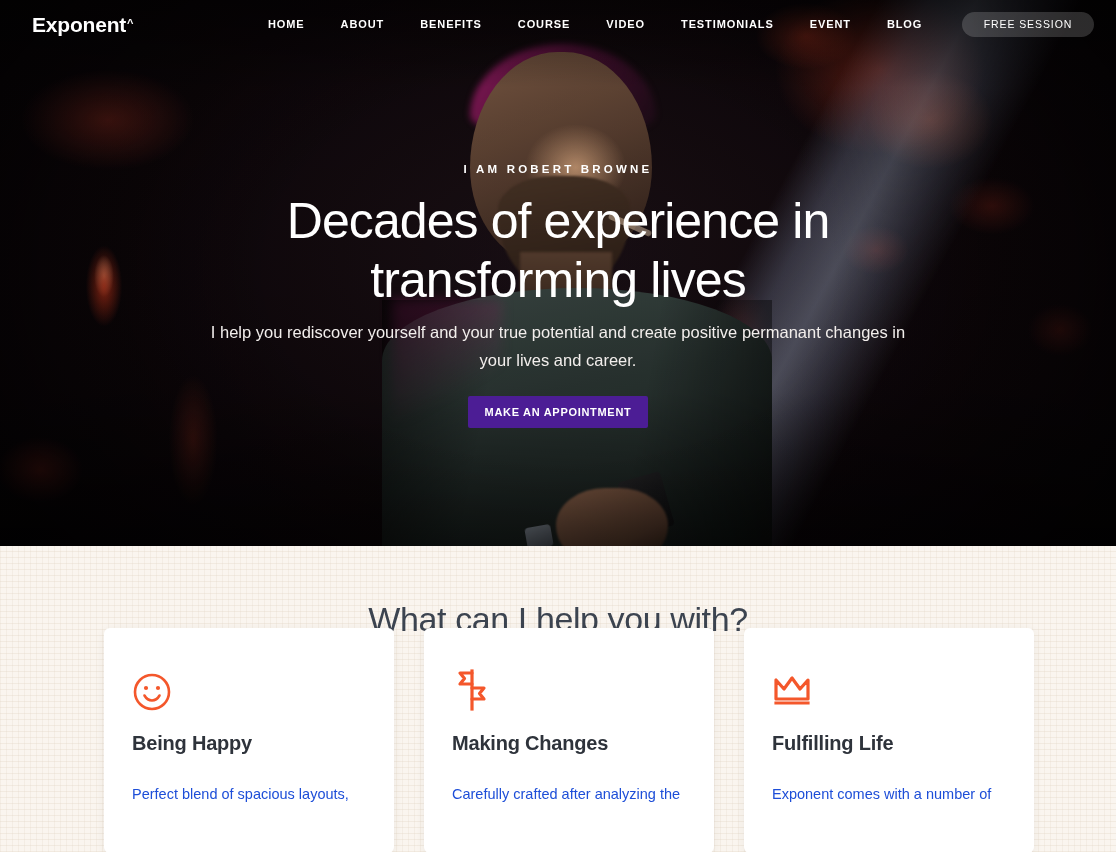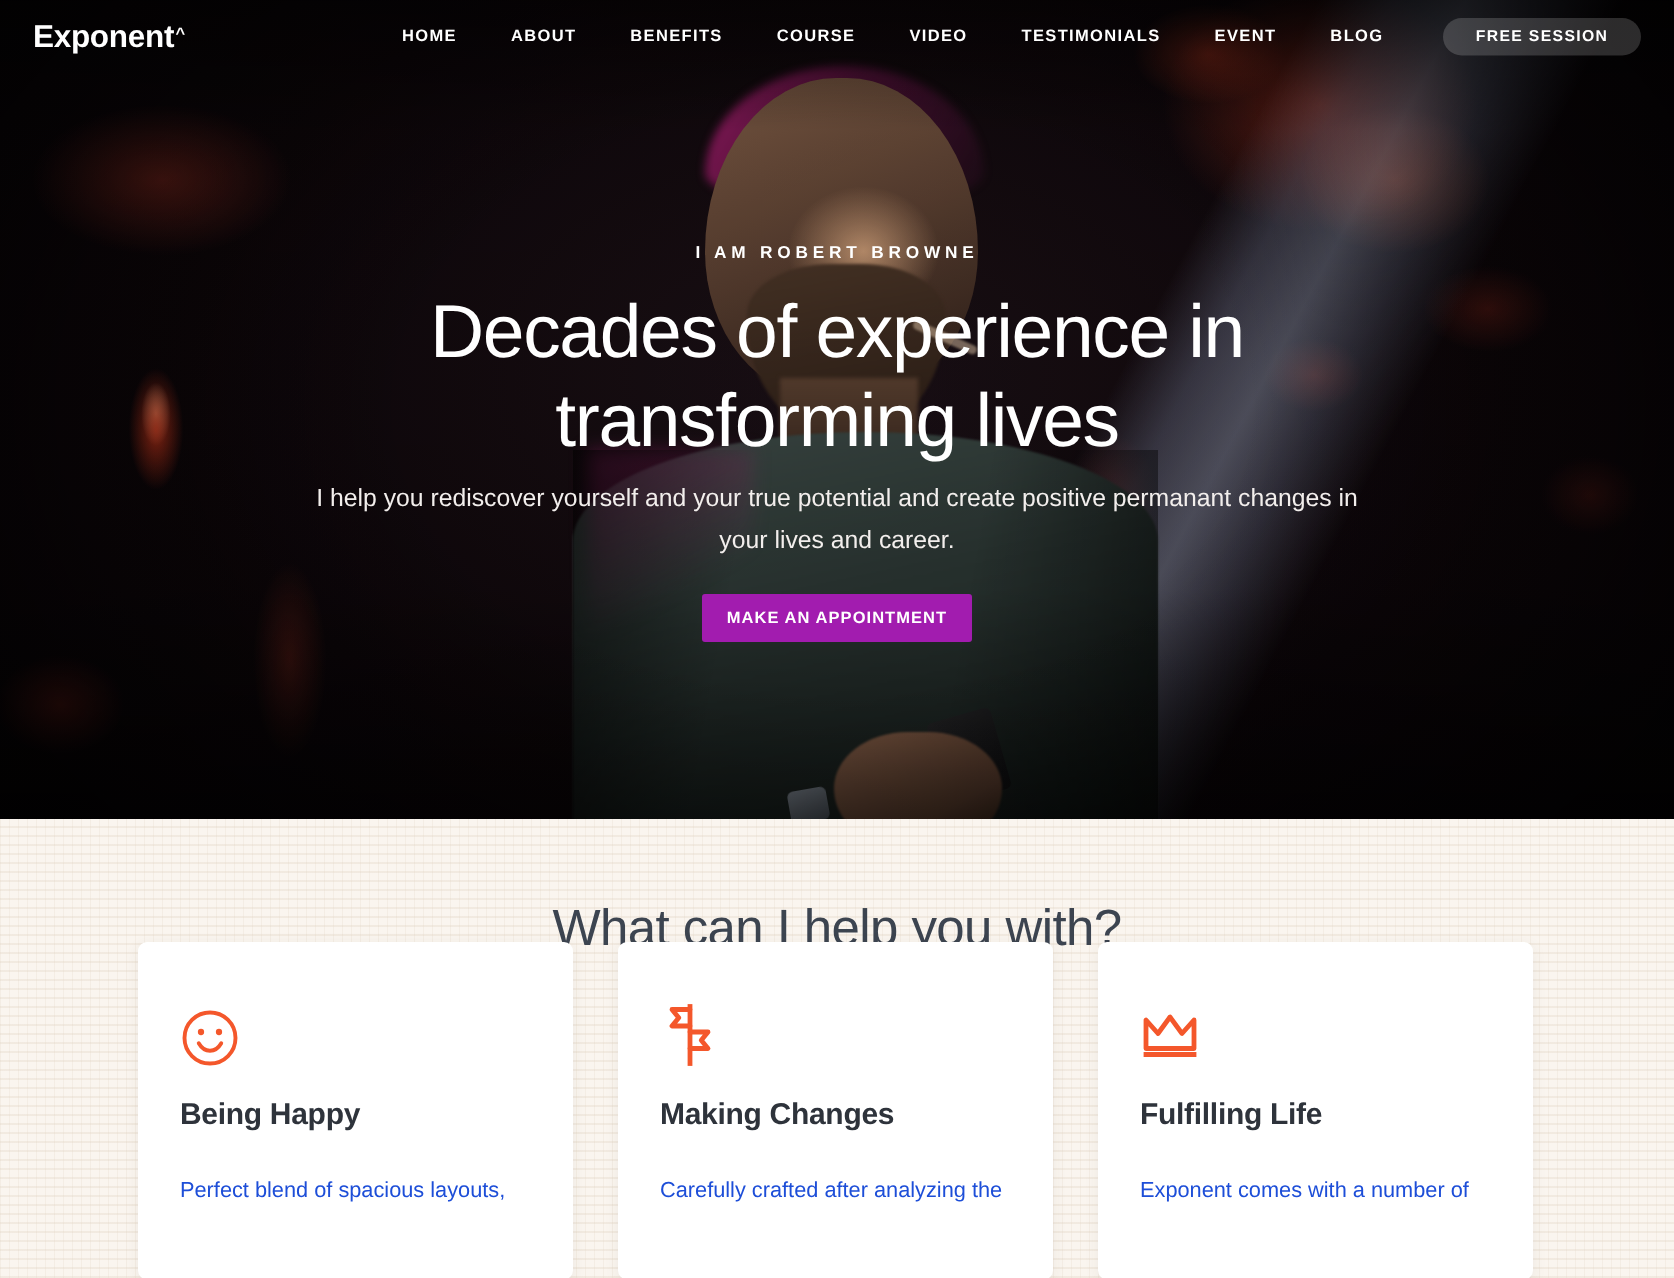--- a/index.html
+++ b/index.html
@@ -168,21 +168,21 @@
     position: absolute;
     top: 0; left: 0;
     width: 1116px; height: 48px;
     display: flex;
     align-items: center;
     z-index: 30;
   }
 
   .logo {
     position: absolute;
-    left: 22px;
+    left: 32px;
     display: flex;
     align-items: center;
     color: #ffffff;
     font-size: 21px;
     font-weight: bold;
     letter-spacing: -0.2px;
     line-height: 1;
     text-decoration: none;
     white-space: nowrap;
   }
@@ -219,21 +219,21 @@
     position: absolute;
     right: 22px;
     display: flex;
     align-items: center;
     justify-content: center;
     width: 132px; height: 25px;
     border-radius: 16px;
     background: rgba(255,255,255,0.17);
     color: #ffffff;
     font-size: 10.5px;
-    font-weight: bold;
+    font-weight: normal;
     letter-spacing: 0.9px;
     text-decoration: none;
     border: none;
     cursor: pointer;
     white-space: nowrap;
     font-family: "Liberation Sans", sans-serif;
   }
 
   
   .hero-content {
@@ -269,21 +269,21 @@
     line-height: 1.72;
   }
   .hero-cta {
     position: absolute;
     top: 396px; left: 50%;
     transform: translateX(-50%);
     display: flex;
     align-items: center;
     justify-content: center;
     width: 180px; height: 32px;
-    background: #a21caf;
+    background: #4c1d95;
     color: #ffffff;
     font-size: 11px;
     font-weight: bold;
     letter-spacing: 0.7px;
     border: none;
     border-radius: 2px;
     cursor: pointer;
     white-space: nowrap;
     font-family: "Liberation Sans", sans-serif;
   }
@@ -306,21 +306,21 @@
     left: 0; width: 1116px;
     text-align: center;
     color: #3C4450;
     font-size: 34px;
     font-weight: normal;
     letter-spacing: -0.4px;
   }
 
   .cards {
     position: absolute;
-    top: 82px; left: 92px;
+    top: 82px; left: 104px;
     width: 932px;
     display: flex;
     gap: 30px;
   }
   .card {
     width: 290px;
     height: 225px;
     background: #ffffff;
     border-radius: 6px;
     box-shadow: 0 2px 10px rgba(60,50,40,0.07);

